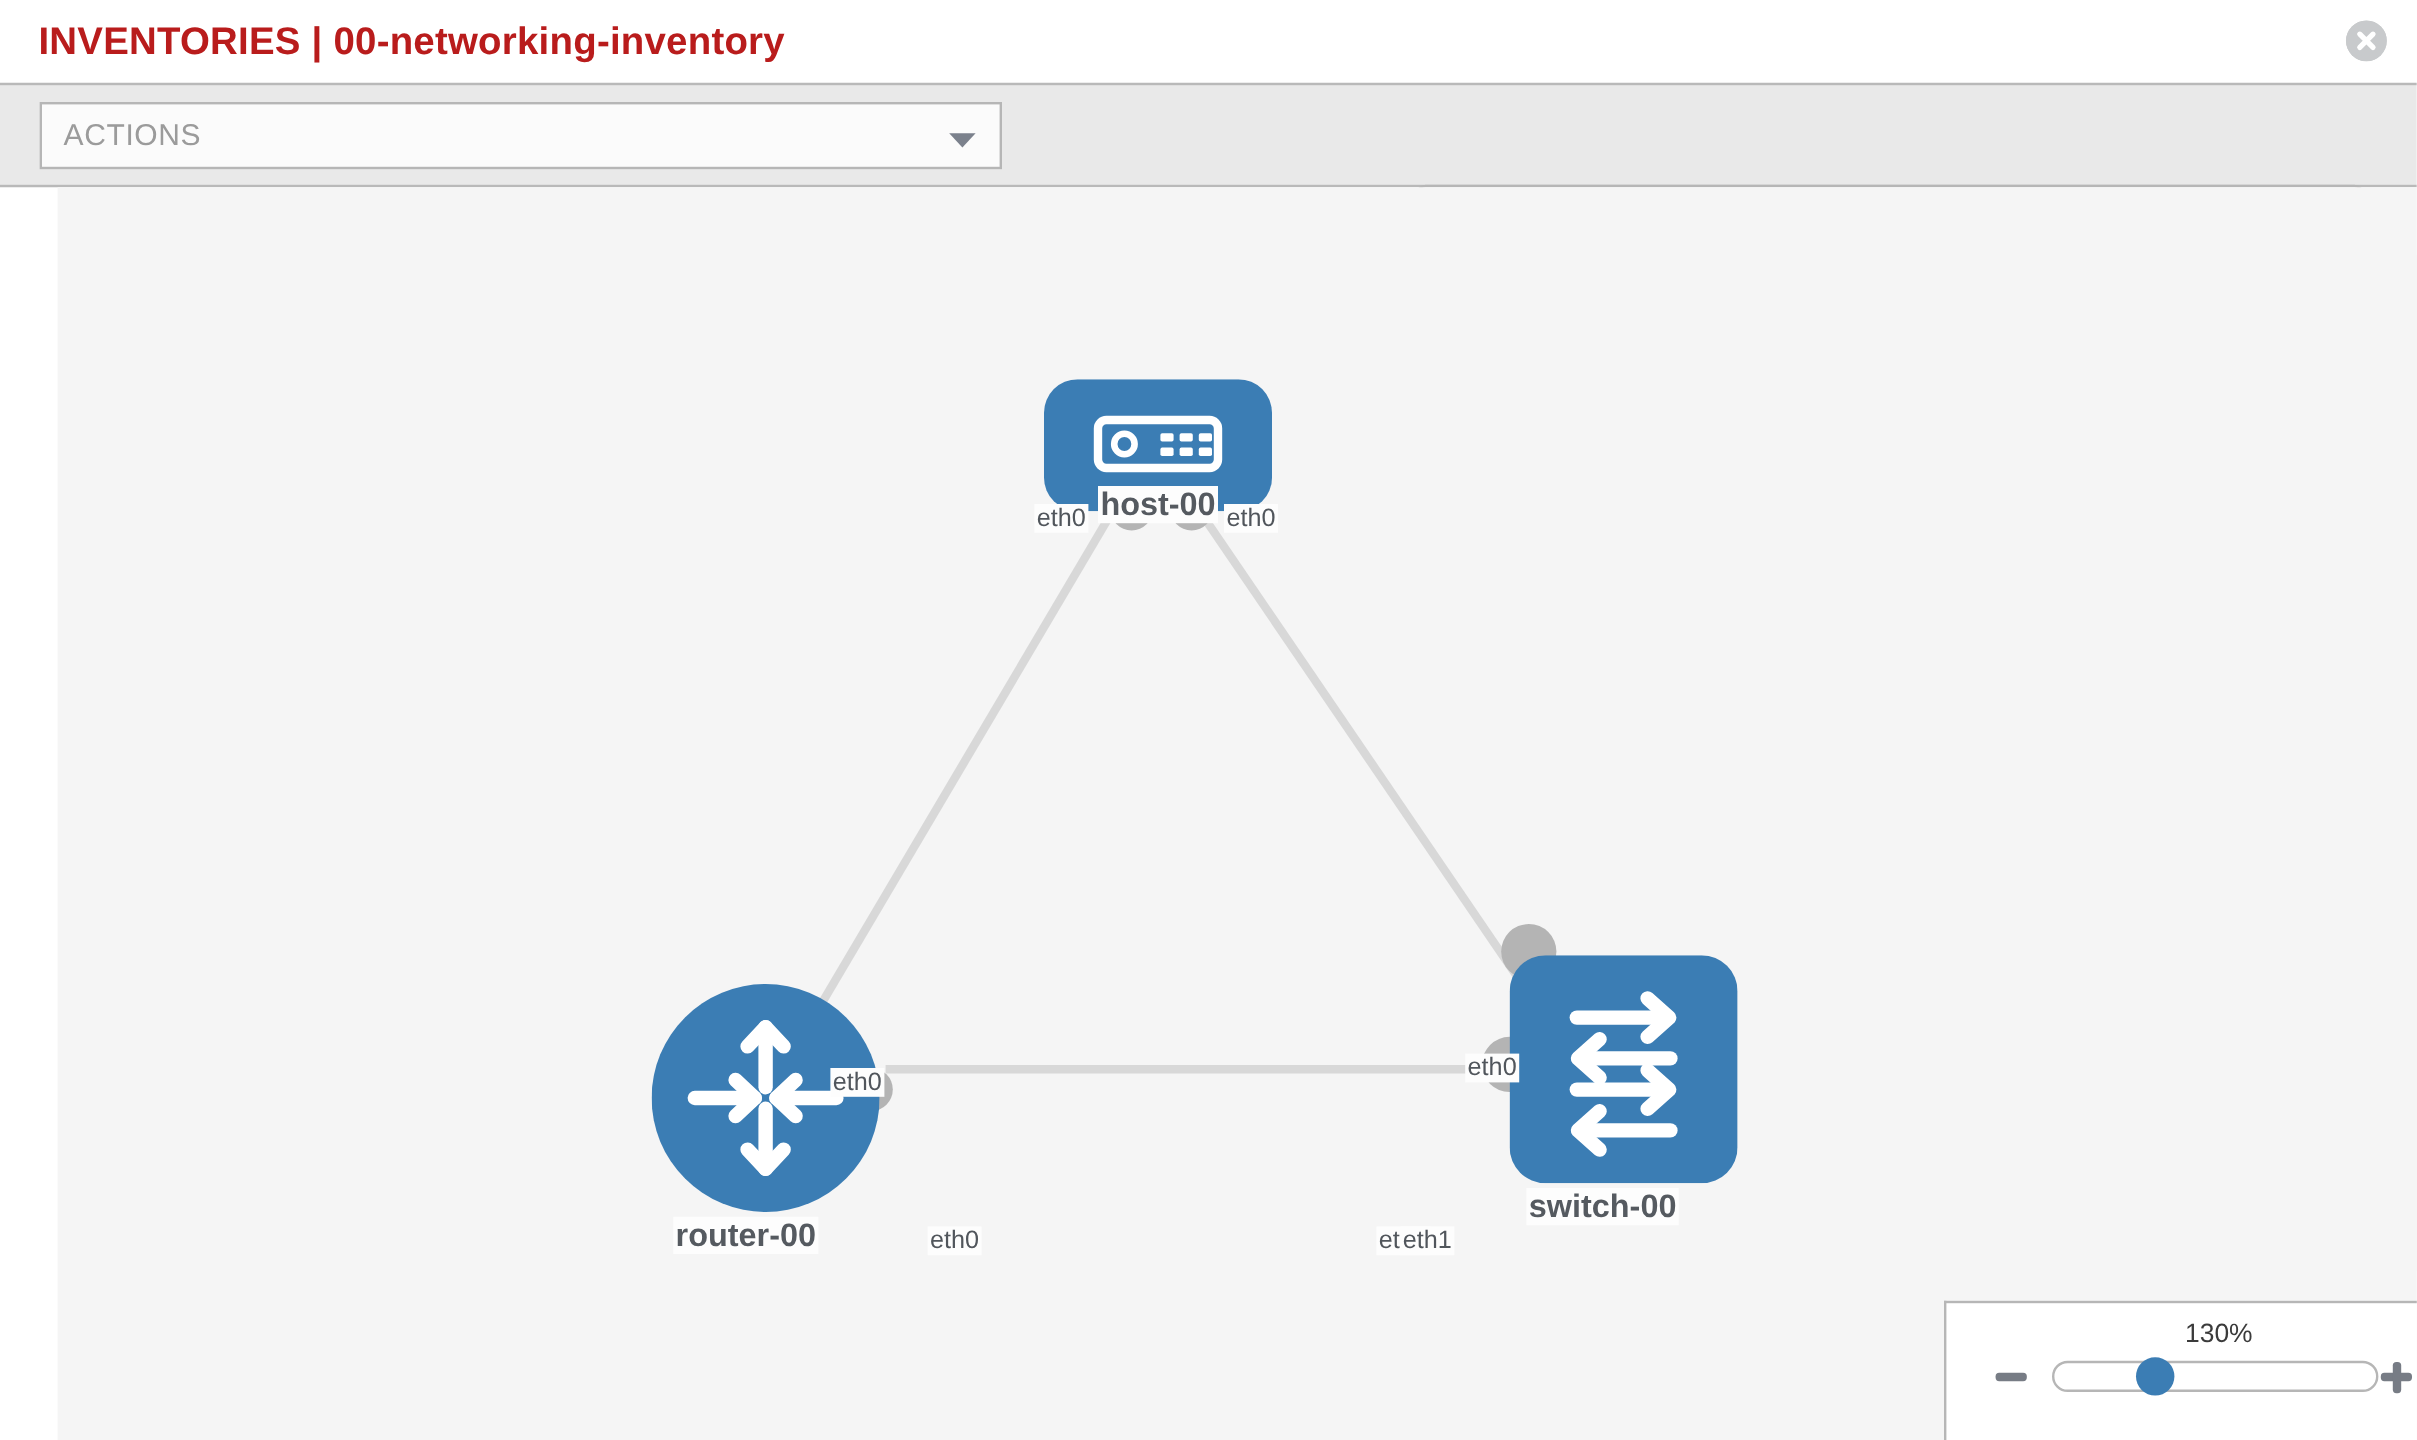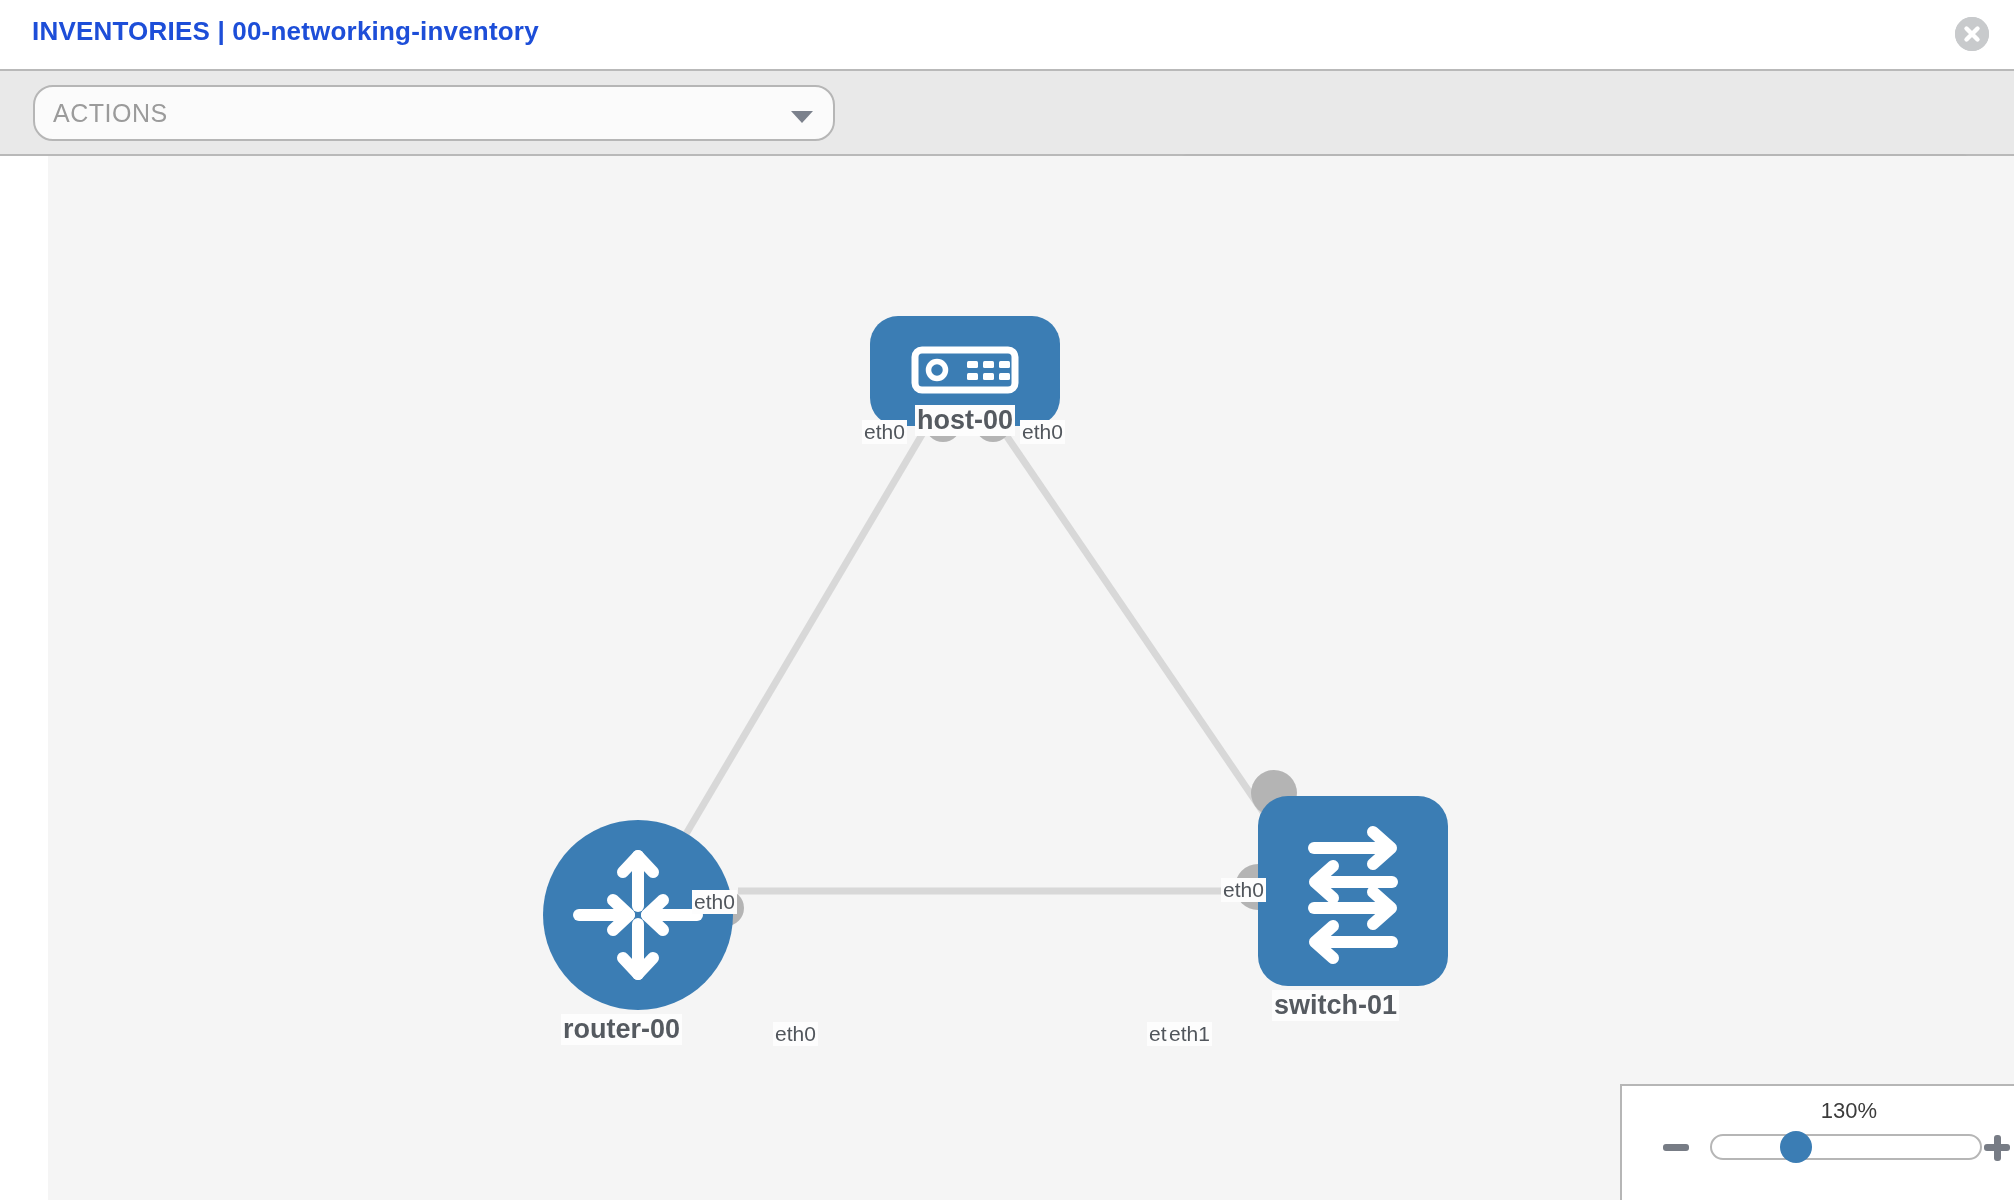--- a/index.html
+++ b/index.html
@@ -28,23 +28,23 @@
     left: 0; top: 0;
     width: 2014px;
     height: 69px;
     background: #ffffff;
     box-sizing: border-box;
   }
   .header-title {
     position: absolute;
     left: 32px;
     top: 16px;
-    font-size: 26px;
+    font-size: 32px;
     font-weight: bold;
-    color: #1d4ed8;
+    color: #b91c1c;
     letter-spacing: 0.2px;
     white-space: nowrap;
   }
   .close-btn {
     position: absolute;
     right: 25px;
     top: 17px;
     width: 34px;
     height: 34px;
     border-radius: 50%;
@@ -65,21 +65,21 @@
     box-sizing: border-box;
   }
   .actions-select {
     position: absolute;
     left: 33px;
     top: 14px;
     width: 802px;
     height: 56px;
     background: #fbfbfb;
     border: 2px solid #b6b6b6;
-    border-radius: 20px;
+    border-radius: 0;
     box-sizing: border-box;
     cursor: pointer;
   }
   .actions-select .label {
     position: absolute;
     left: 18px;
     top: 12px;
     font-size: 25px;
     color: #9b9b9b;
     letter-spacing: 0.5px;
@@ -366,21 +366,21 @@
           <path d="M75 70 L57 86 L75 102"></path>
 
           <path d="M56 112 L132 112"></path>
           <path d="M115 96 L133 112 L115 128"></path>
 
           <path d="M134 146 L58 146"></path>
           <path d="M75 130 L57 146 L75 162"></path>
         </g>
       </svg>
 
-      <span class="node-label" style="left:14px; top:194px;">switch-01</span>
+      <span class="node-label" style="left:14px; top:194px;">switch-00</span>
     </div>
 
     <span class="port-label" style="position:absolute; left:1173px; top:722px;">eth0</span>
 
     <span class="port-label" style="position:absolute; left:1099px; top:866px;">eth0</span>
     <span class="port-label" style="position:absolute; left:1119px; top:866px;">eth1</span>
 
   </div>
 
   <div class="zoom-panel">

